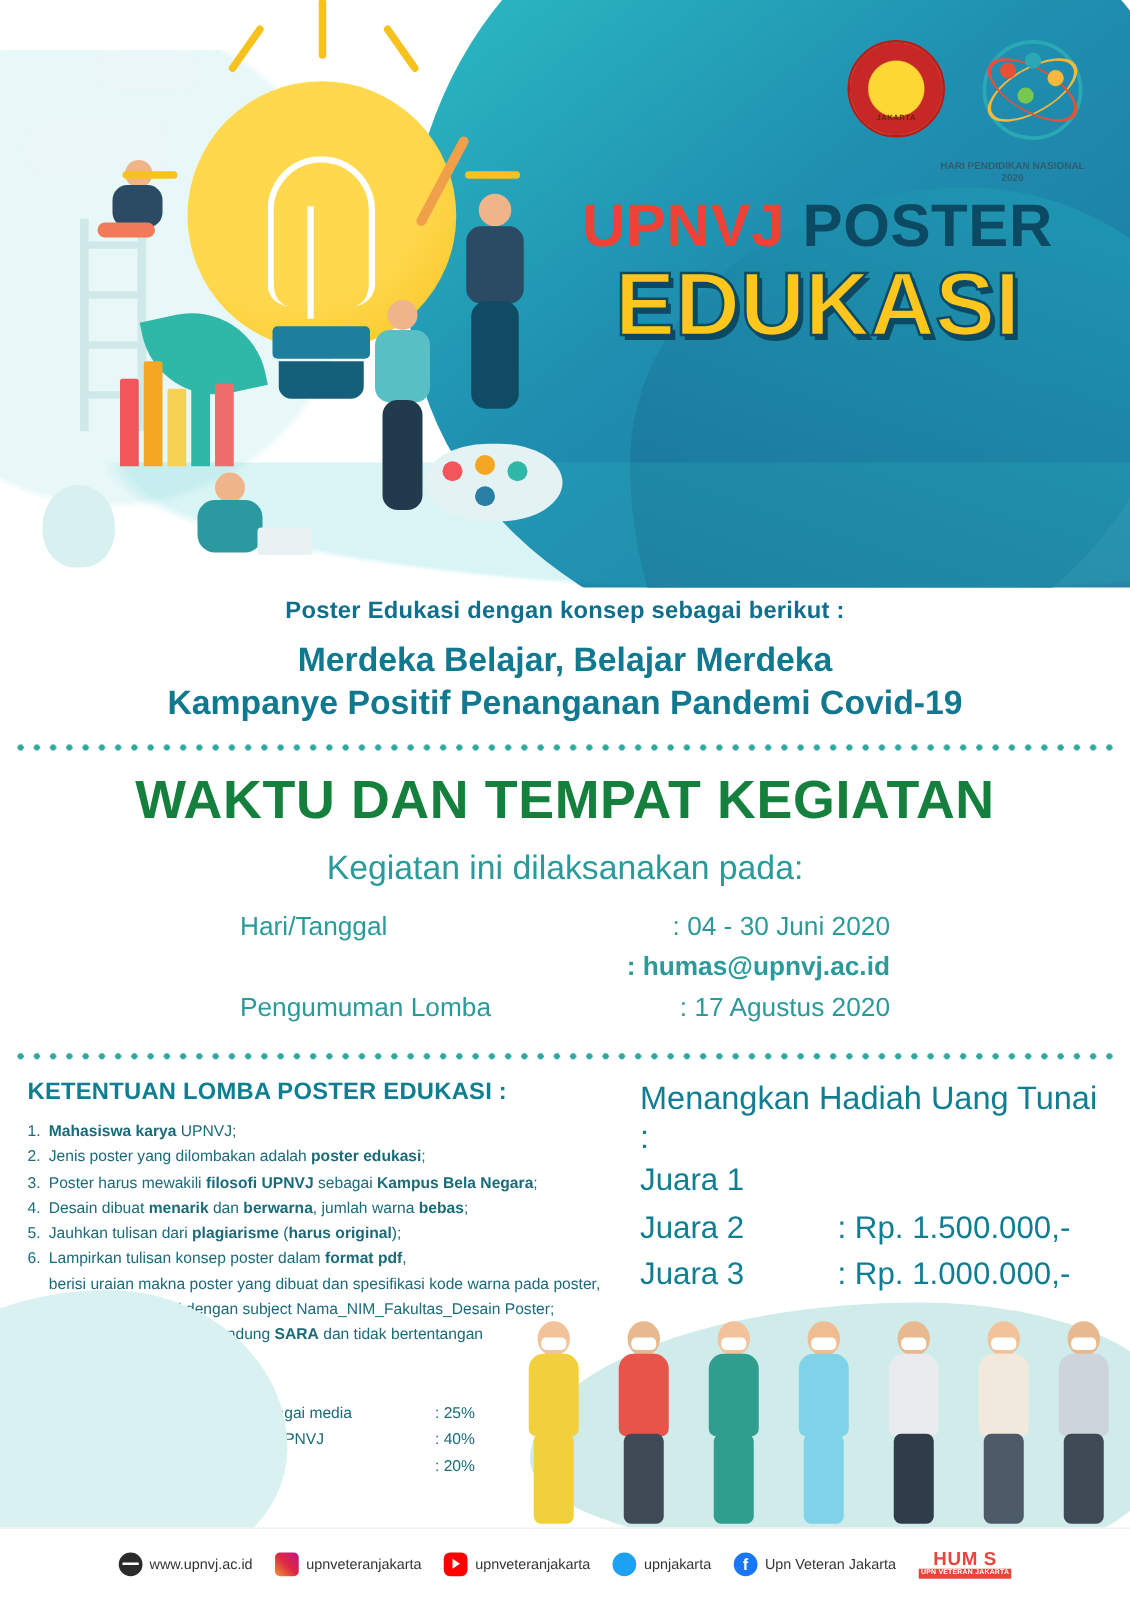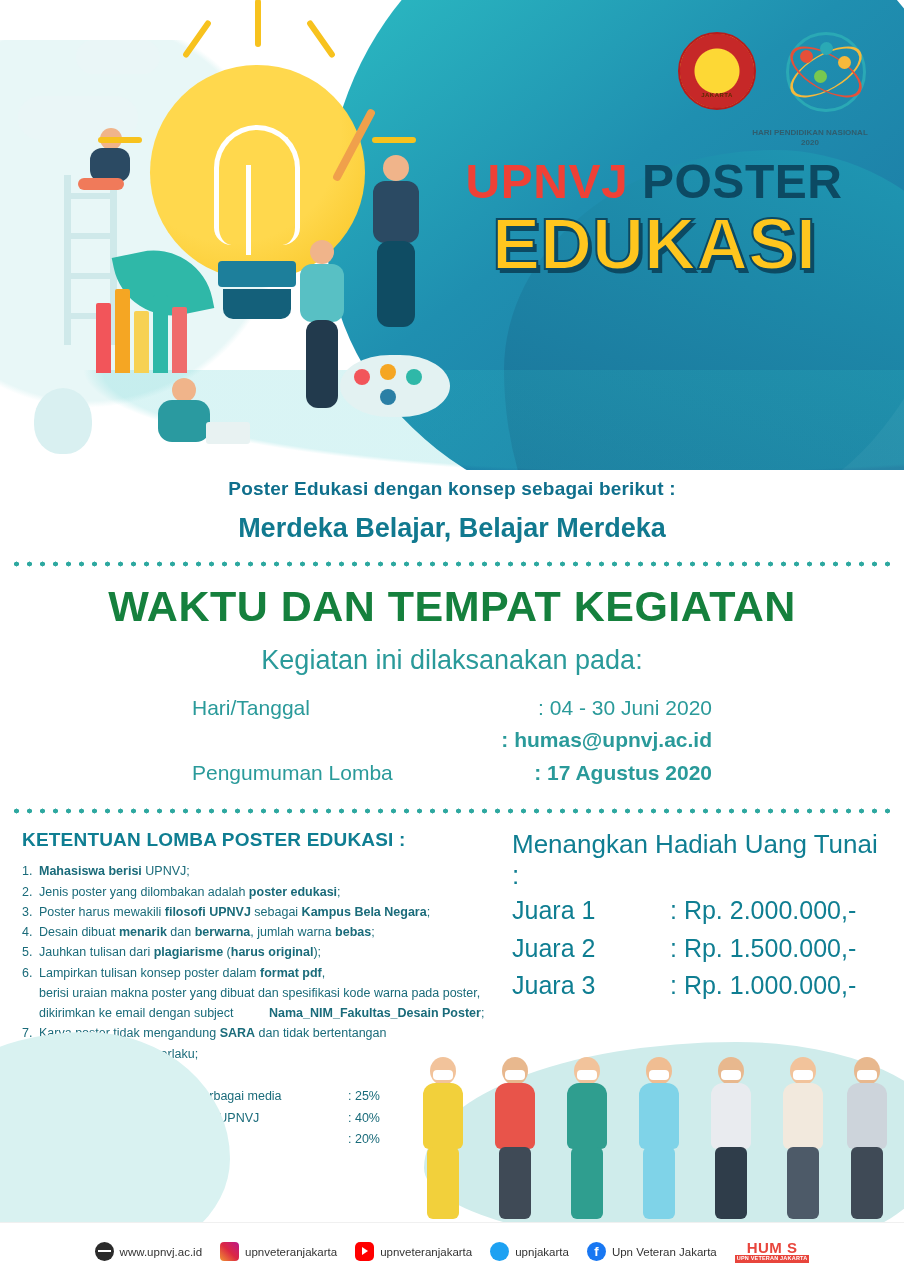--- a/index.html
+++ b/index.html
@@ -213,21 +213,21 @@
     font-size: 19px; font-weight: bold; color: #0f7e92; letter-spacing: .2px;
   }
   .rules { margin-top: 10px; width: 520px; }
   .rule {
     display: flex; font-size: 12.5px; color: #1a6b7a; line-height: 1.62;
   }
   .rule .n { width: 17px; flex: none; }
   .rule .t { flex: 1; }
   .rule .t b { font-weight: bold; }
   .rule-sub { margin-left: 17px; font-size: 12.5px; color: #1a6b7a; line-height: 1.62; }
-  .rule-sub b { font-weight: bold; margin-left: 32px; }
+  .rule-sub b { font-weight: normal; }
 
   .criteria { margin-top: 2px; margin-left: 8px; width: 430px; }
   .crit-row { display: flex; font-size: 12.5px; color: #1a6b7a; line-height: 1.72; }
   .crit-row .c { width: 318px; }
   .crit-row .p { width: 70px; }
 
   
   .prizes { position: absolute; right: 22px; top: 14px; width: 370px; }
   .prizes-head { font-size: 26px; color: #0f7e92; font-weight: normal; }
   .prize-row { display: flex; font-size: 25px; color: #0f7e92; line-height: 1.42; margin-top: 2px; }
@@ -381,53 +381,54 @@
         <span class="a">UPNVJ</span><span class="b"> POSTER</span>
       </div>
       <div class="title-line2">EDUKASI</div>
     </div>
   </div>
 
   <div class="concept">
     <div class="lead">Poster Edukasi dengan konsep sebagai berikut :</div>
     <div class="big">
       <div>Merdeka Belajar, Belajar Merdeka</div>
+      <div>Kampanye Positif Penanganan Pandemi Covid-19</div>
     </div>
   </div>
 
   <div class="dot-div"></div>
 
   <div class="timeplace">
     <div class="tp-title">WAKTU DAN TEMPAT KEGIATAN</div>
     <div class="tp-sub">Kegiatan ini dilaksanakan pada:</div>
     <div class="tp-rows">
       <div class="tp-row">
         <div class="k">Hari/Tanggal</div>
         <div class="v">: 04 - 30 Juni 2020</div>
       </div>
       <div class="tp-row">
         <div class="v" style="font-weight:bold">: humas@upnvj.ac.id</div>
       </div>
       <div class="tp-row">
         <div class="k">Pengumuman Lomba</div>
-        <div class="v" style="font-weight:bold">: 17 Agustus 2020</div>
+        <div class="v" style="font-weight:normal">: 17 Agustus 2020</div>
       </div>
     </div>
   </div>
 
   <div class="dot-div" style="margin-top:18px"></div>
 
   <div class="body-sec">
 
     <div class="rules-head">KETENTUAN LOMBA POSTER EDUKASI :</div>
 
     <div class="rules">
       <div class="rule">
         <div class="n">1.</div>
-        <div class="t"><b>Mahasiswa berisi</b> UPNVJ;</div>
+        <div class="t"><b>Mahasiswa karya</b> UPNVJ;</div>
       </div>
       <div class="rule">
         <div class="n">2.</div>
         <div class="t">Jenis poster yang dilombakan adalah <b>poster edukasi</b>;</div>
       </div>
       <div class="rule">
         <div class="n">3.</div>
         <div class="t">Poster harus mewakili <b>filosofi UPNVJ</b> sebagai <b>Kampus Bela Negara</b>;</div>
       </div>
       <div class="rule">
@@ -467,21 +468,20 @@
       <div class="crit-row">
         <div class="c">- Unsur estetika</div>
         <div class="p">: 20%</div>
       </div>
     </div>
 
     <div class="prizes">
       <div class="prizes-head">Menangkan Hadiah Uang Tunai :</div>
       <div class="prize-row">
         <div class="k">Juara 1</div>
-        <div class="v">: Rp. 2.000.000,-</div>
       </div>
       <div class="prize-row">
         <div class="k">Juara 2</div>
         <div class="v">: Rp. 1.500.000,-</div>
       </div>
       <div class="prize-row">
         <div class="k">Juara 3</div>
         <div class="v">: Rp. 1.000.000,-</div>
       </div>
     </div>

